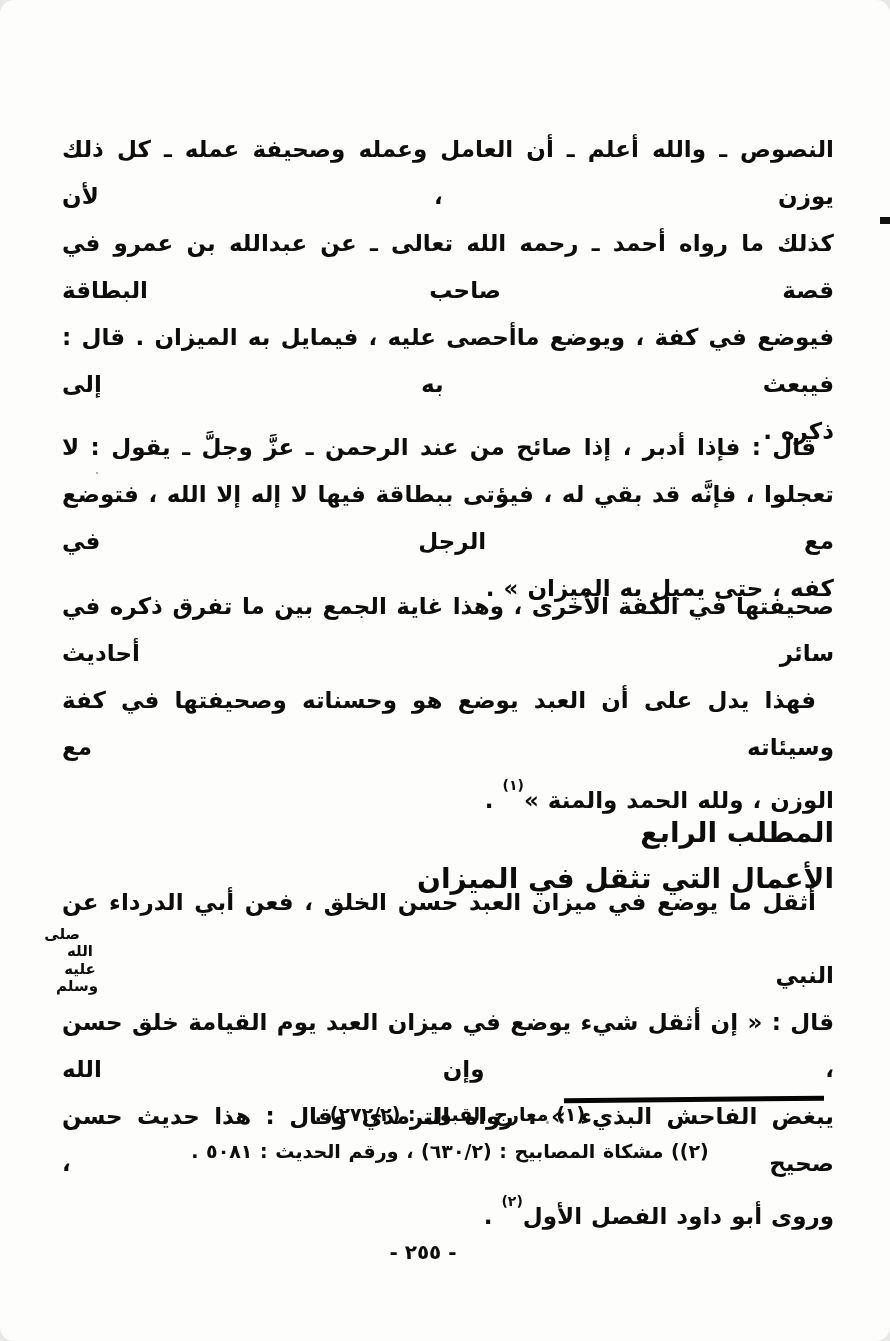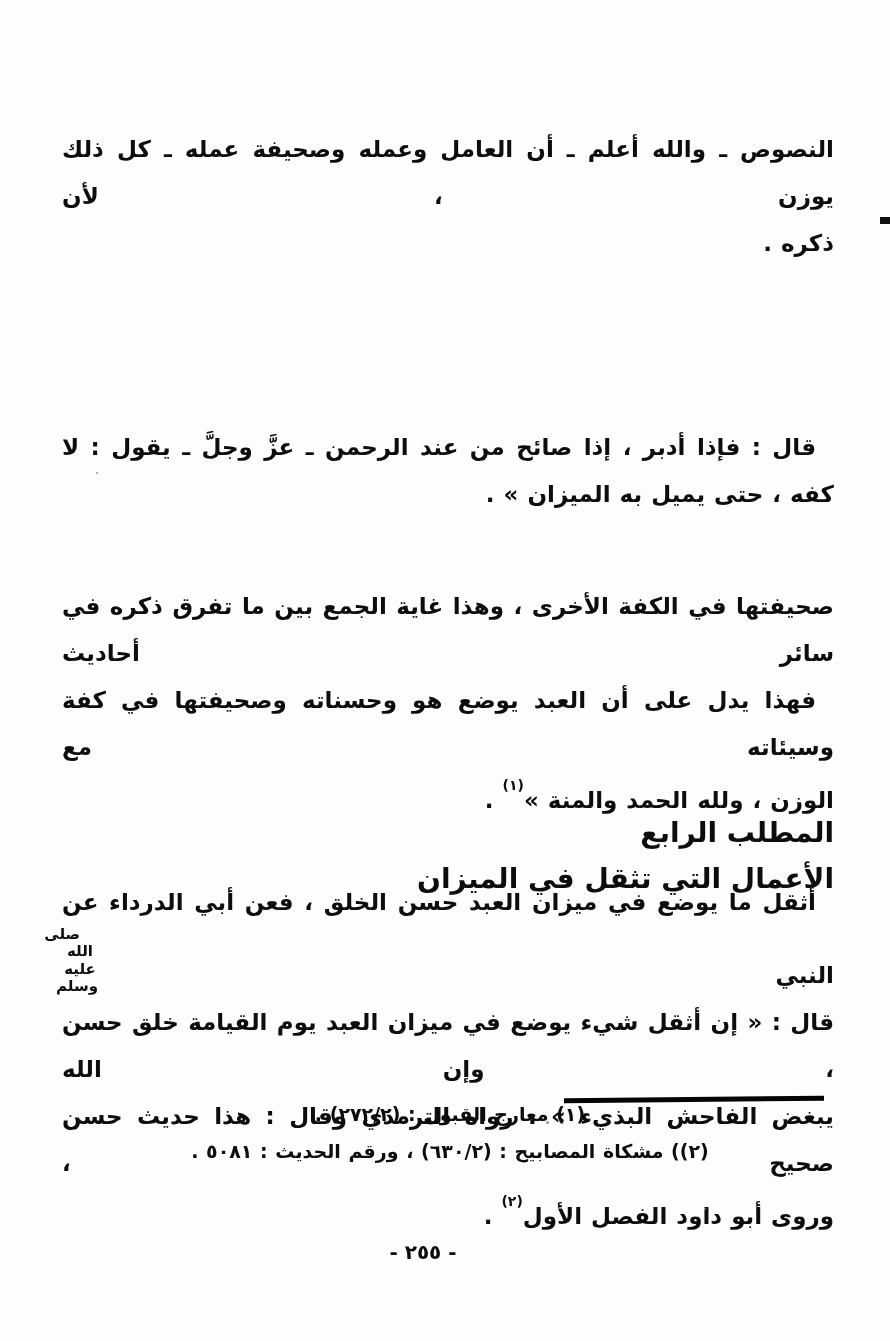--- a/index.html
+++ b/index.html
@@ -7,20 +7,21 @@
   .page {
     position:relative;
     width:890px; height:1341px;
     margin:0 auto;
     background:#fdfdfb;
     overflow:hidden;
     direction:rtl;
     font-family:"DejaVu Sans", sans-serif;
     color:#0e0d0b;
     font-weight:700;
+    border-radius:14px;
   }
   .body-text {
     position:absolute;
     right:56px; left:62px;
     font-size:23px;
     line-height:47px;
     word-spacing:1px;
   }
   .ln {
     text-align:justify;
@@ -98,25 +99,28 @@
   .speck.s2 { top:1208px; left:704px; width:2px; height:2px; }
   .speck.s3 { top:472px;  left:96px;  width:2px; height:2px; }
 </style>
 </head>
 <body>
 
 <div class="page">
 
   <div class="body-text" id="p1">
     <div class="ln">النصوص ـ والله أعلم ـ أن العامل وعمله وصحيفة عمله ـ كل ذلك يوزن ، لأن</div>
+    <div class="ln">كذلك ما رواه أحمد ـ رحمه الله تعالى ـ عن عبدالله بن عمرو في قصة صاحب البطاقة</div>
+    <div class="ln">فيوضع في كفة ، ويوضع ماأحصى عليه ، فيمايل به الميزان . قال : فيبعث به إلى</div>
     <div class="ln end">ذكره .</div>
   </div>
 
   <div class="body-text" id="p2">
     <div class="ln ind">قال : فإذا أدبر ، إذا صائح من عند الرحمن ـ عزَّ وجلَّ ـ يقول : لا</div>
+    <div class="ln">تعجلوا ، فإنَّه قد بقي له ، فيؤتى ببطاقة فيها لا إله إلا الله ، فتوضع مع الرجل في</div>
     <div class="ln end">كفه ، حتى يميل به الميزان » .</div>
   </div>
 
   <div class="body-text" id="p3">
     <div class="ln">صحيفتها في الكفة الأخرى ، وهذا غاية الجمع بين ما تفرق ذكره في سائر أحاديث</div>
     <div class="ln ind">فهذا يدل على أن العبد يوضع هو وحسناته وصحيفتها في كفة وسيئاته مع</div>
     <div class="ln end">
       <span>الوزن ، ولله الحمد والمنة »</span><sup class="fnref">(١)</sup><span> .</span>
     </div>
   </div>

